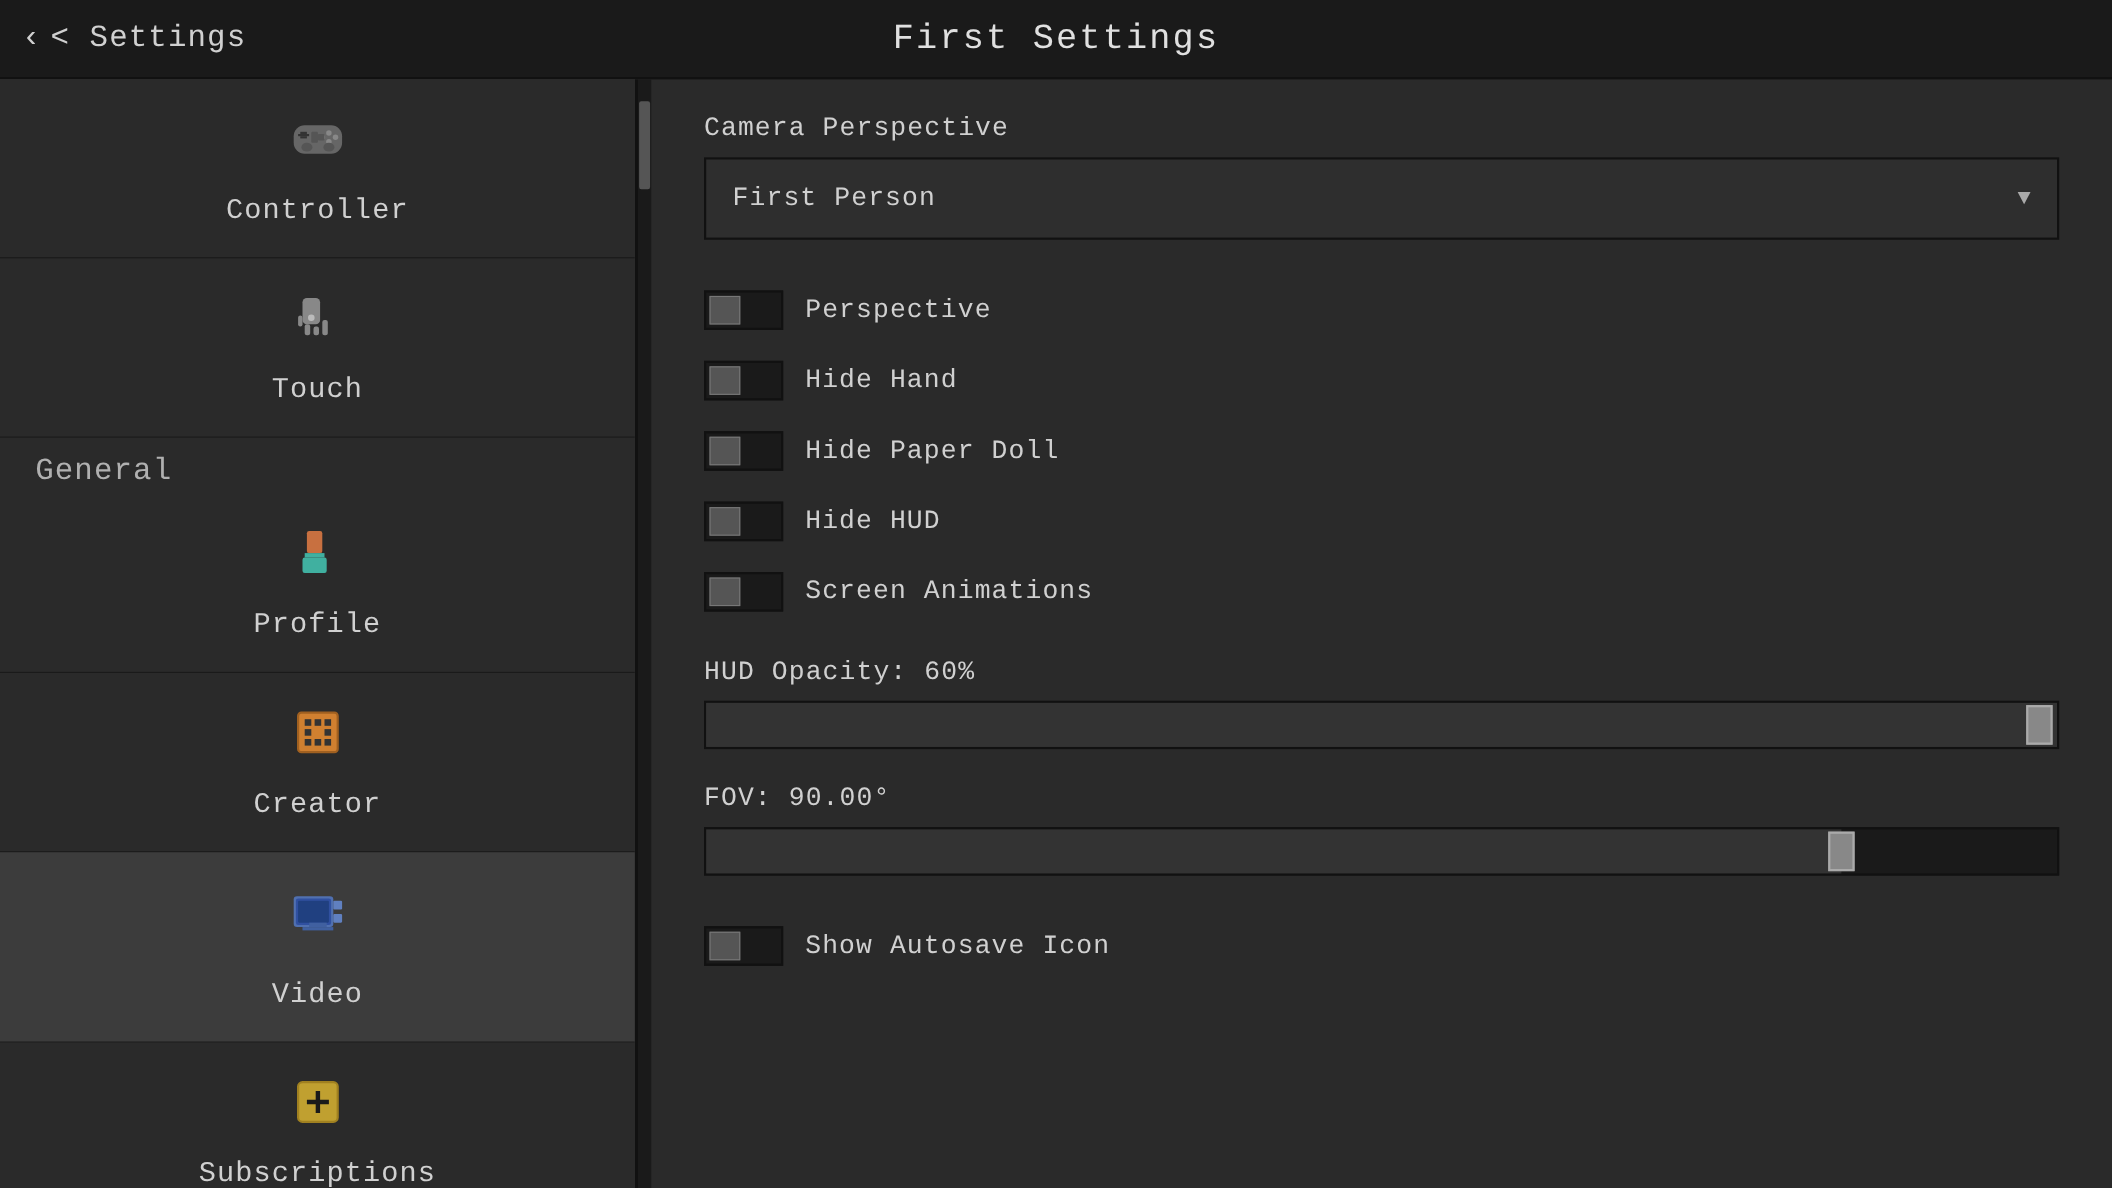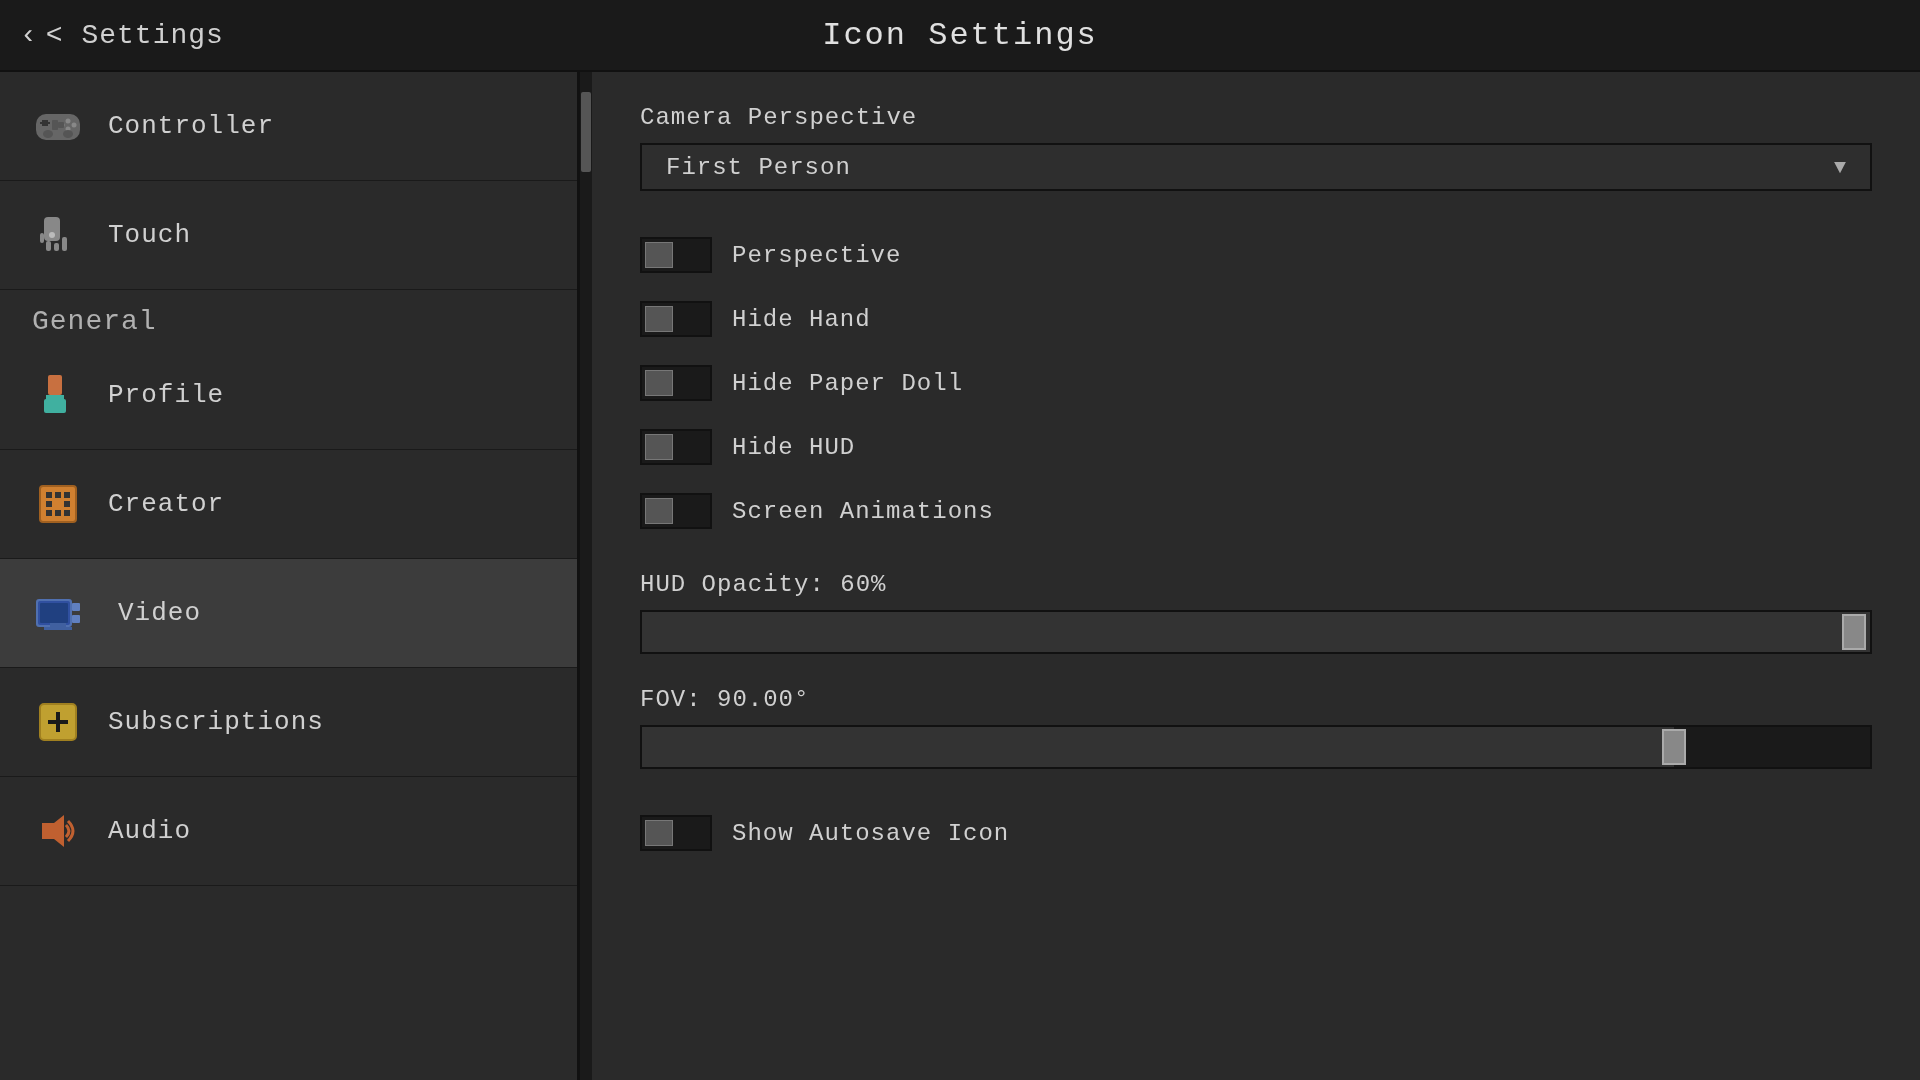--- a/index.html
+++ b/index.html
@@ -71,20 +71,21 @@
     .sidebar::-webkit-scrollbar-thumb { background: #555; }
 
     .sidebar-item {
       display: flex;
       align-items: center;
       gap: 24px;
       padding: 28px 32px;
       border-bottom: 1px solid #1a1a1a;
       cursor: pointer;
       transition: background 0.1s;
+      flex-direction: column;
     }
 
     .sidebar-item.active {
       background: #3c3c3c;
       gap: 34px;
     }
 
     .sidebar-item-icon {
       width: 52px;
       height: 52px;
@@ -164,21 +165,21 @@
       width: 24px;
       height: 36px;
       background: #888;
       border: 2px solid #aaa;
     }
 
     
     .dropdown {
       background: #2e2e2e;
       border: 2px solid #111;
-      height: 48px;
+      height: 75px;
       display: flex;
       align-items: center;
       justify-content: space-between;
       padding: 0 24px;
       cursor: pointer;
       margin-bottom: 32px;
     }
 
     .dropdown-value {
       font-size: 24px;
@@ -238,21 +239,21 @@
 
   </style>
 </head>
 <body>
 
 <div class="header">
   <div class="back-btn">
     <span class="back-arrow">‹</span>
     <span>&lt; Settings</span>
   </div>
-  <div class="header-title">Icon Settings</div>
+  <div class="header-title">First Settings</div>
 </div>
 
 <div class="main">
 
   <div class="sidebar">
 
     <div class="sidebar-item">
       <div class="sidebar-item-icon">
         <svg width="52" height="52" viewBox="0 0 52 52">
           <rect x="4" y="14" width="44" height="26" rx="10" fill="#666"></rect>

